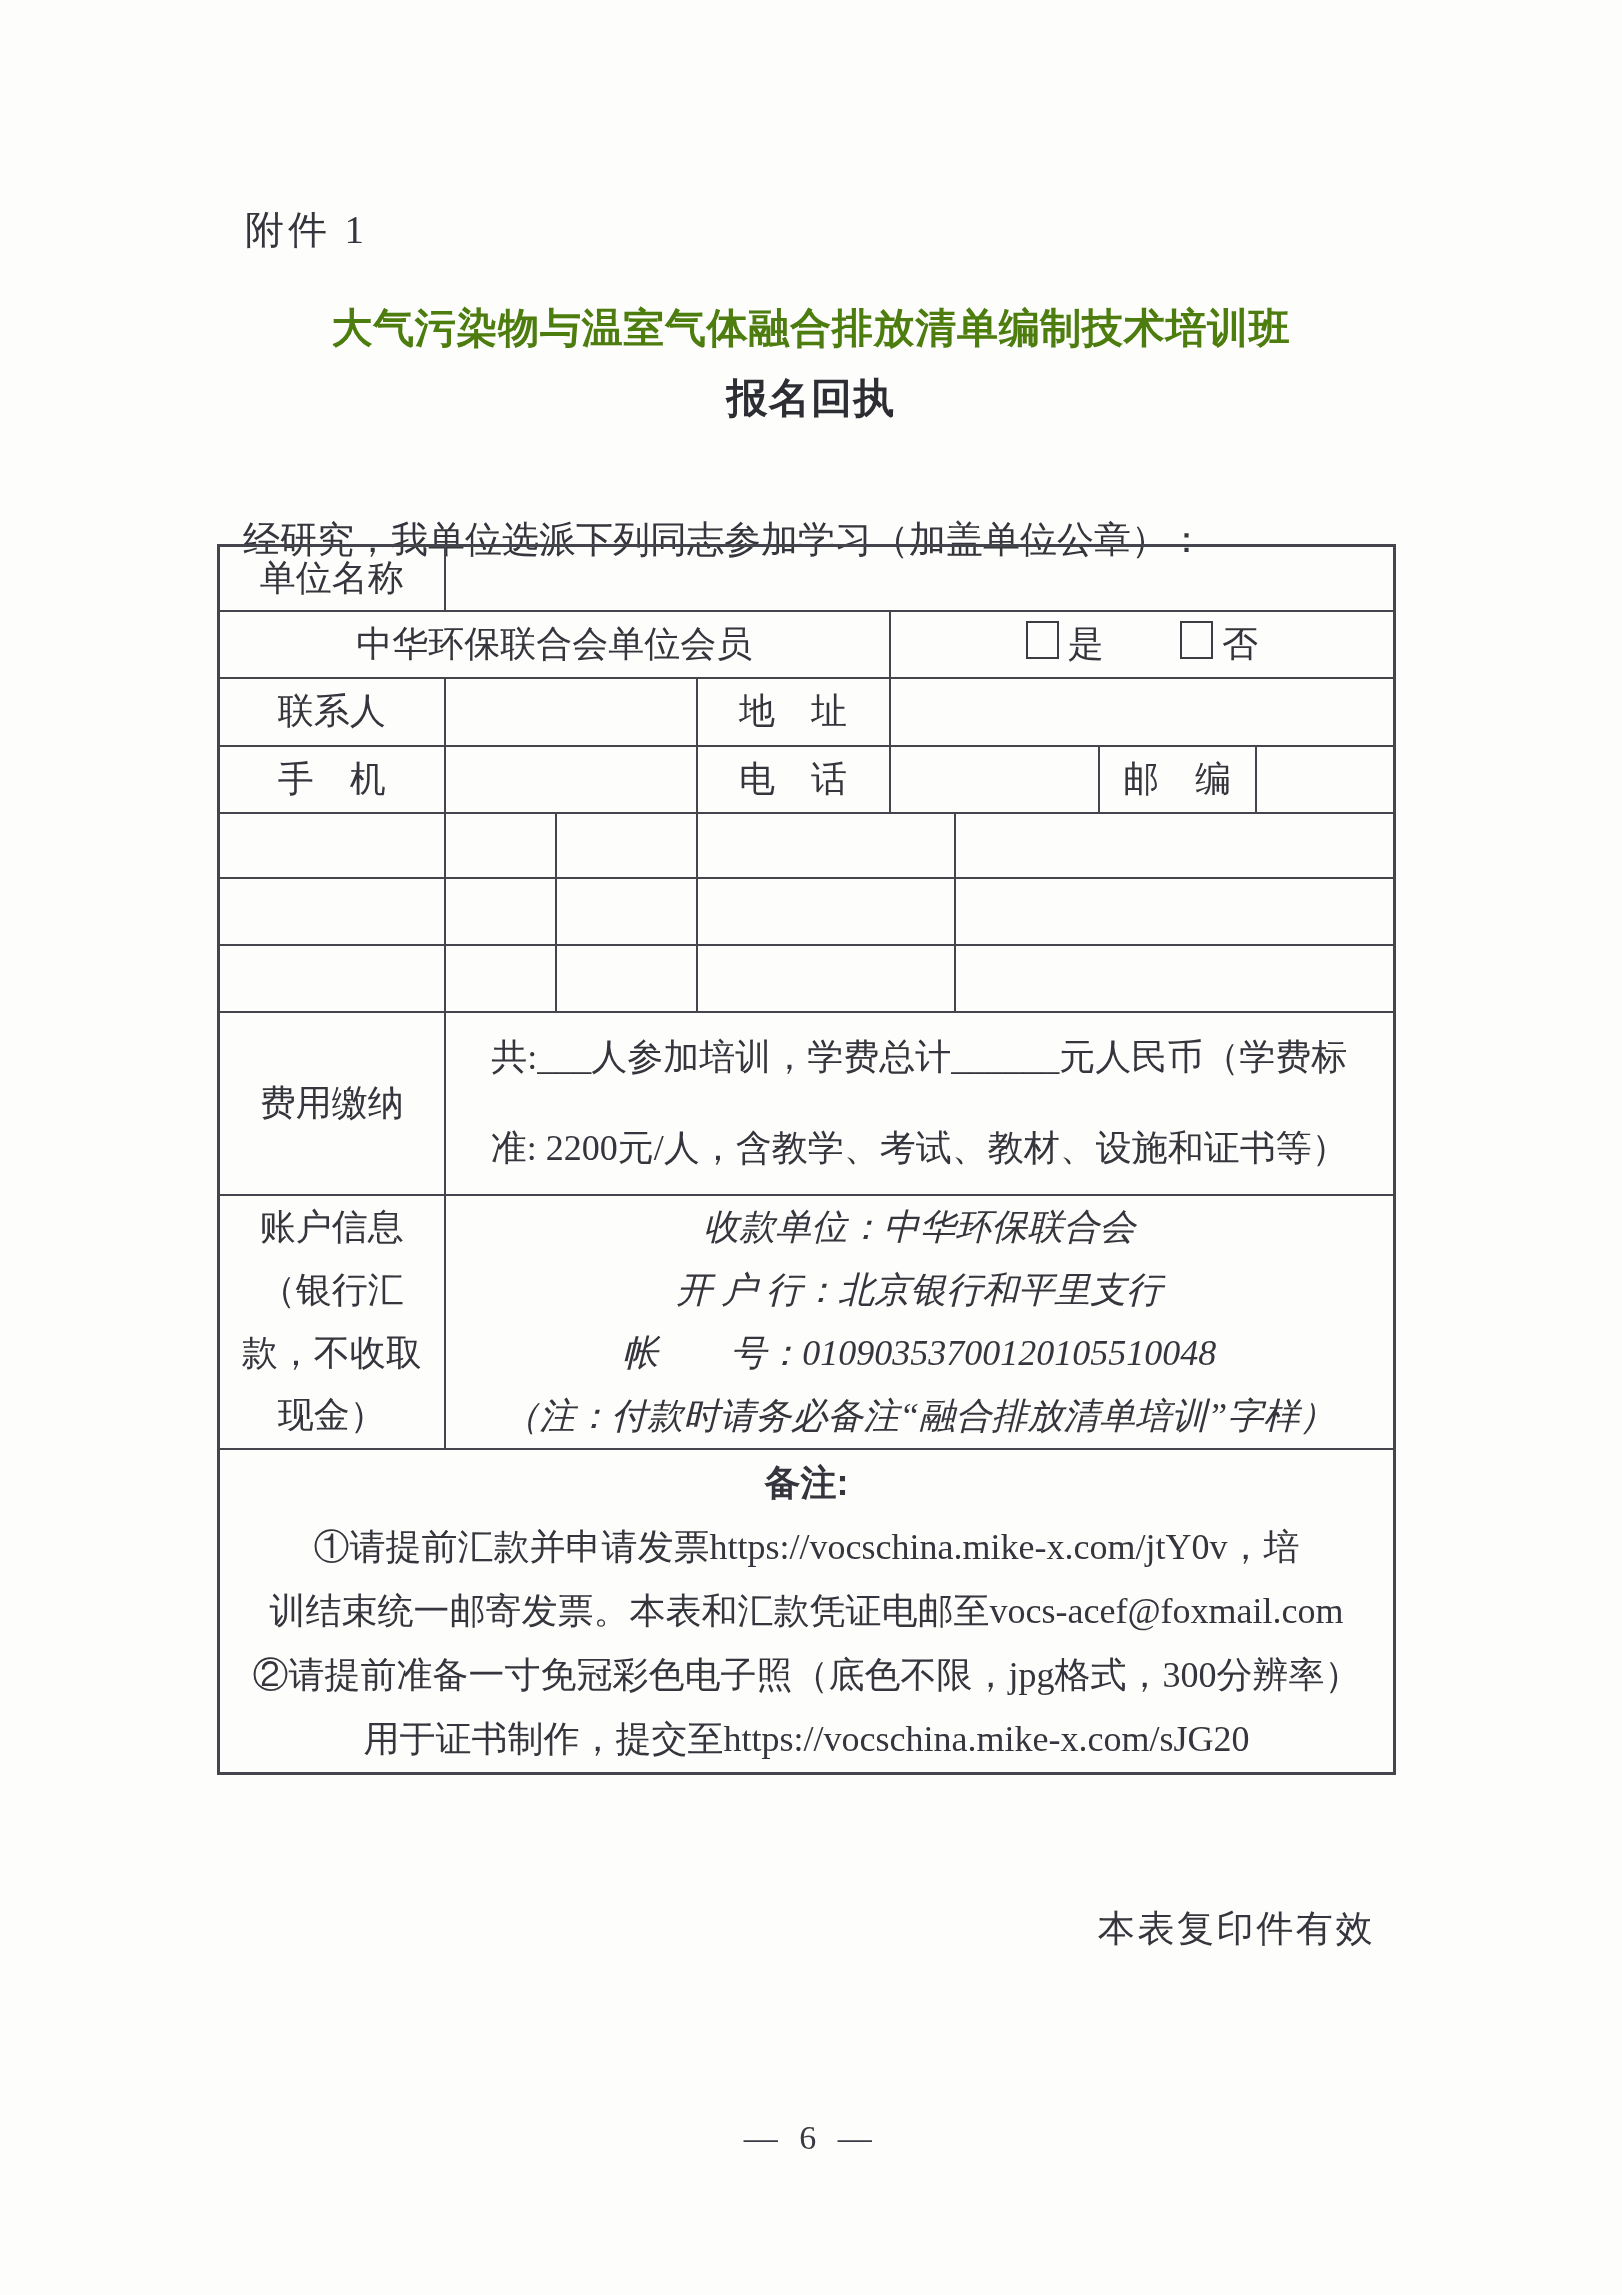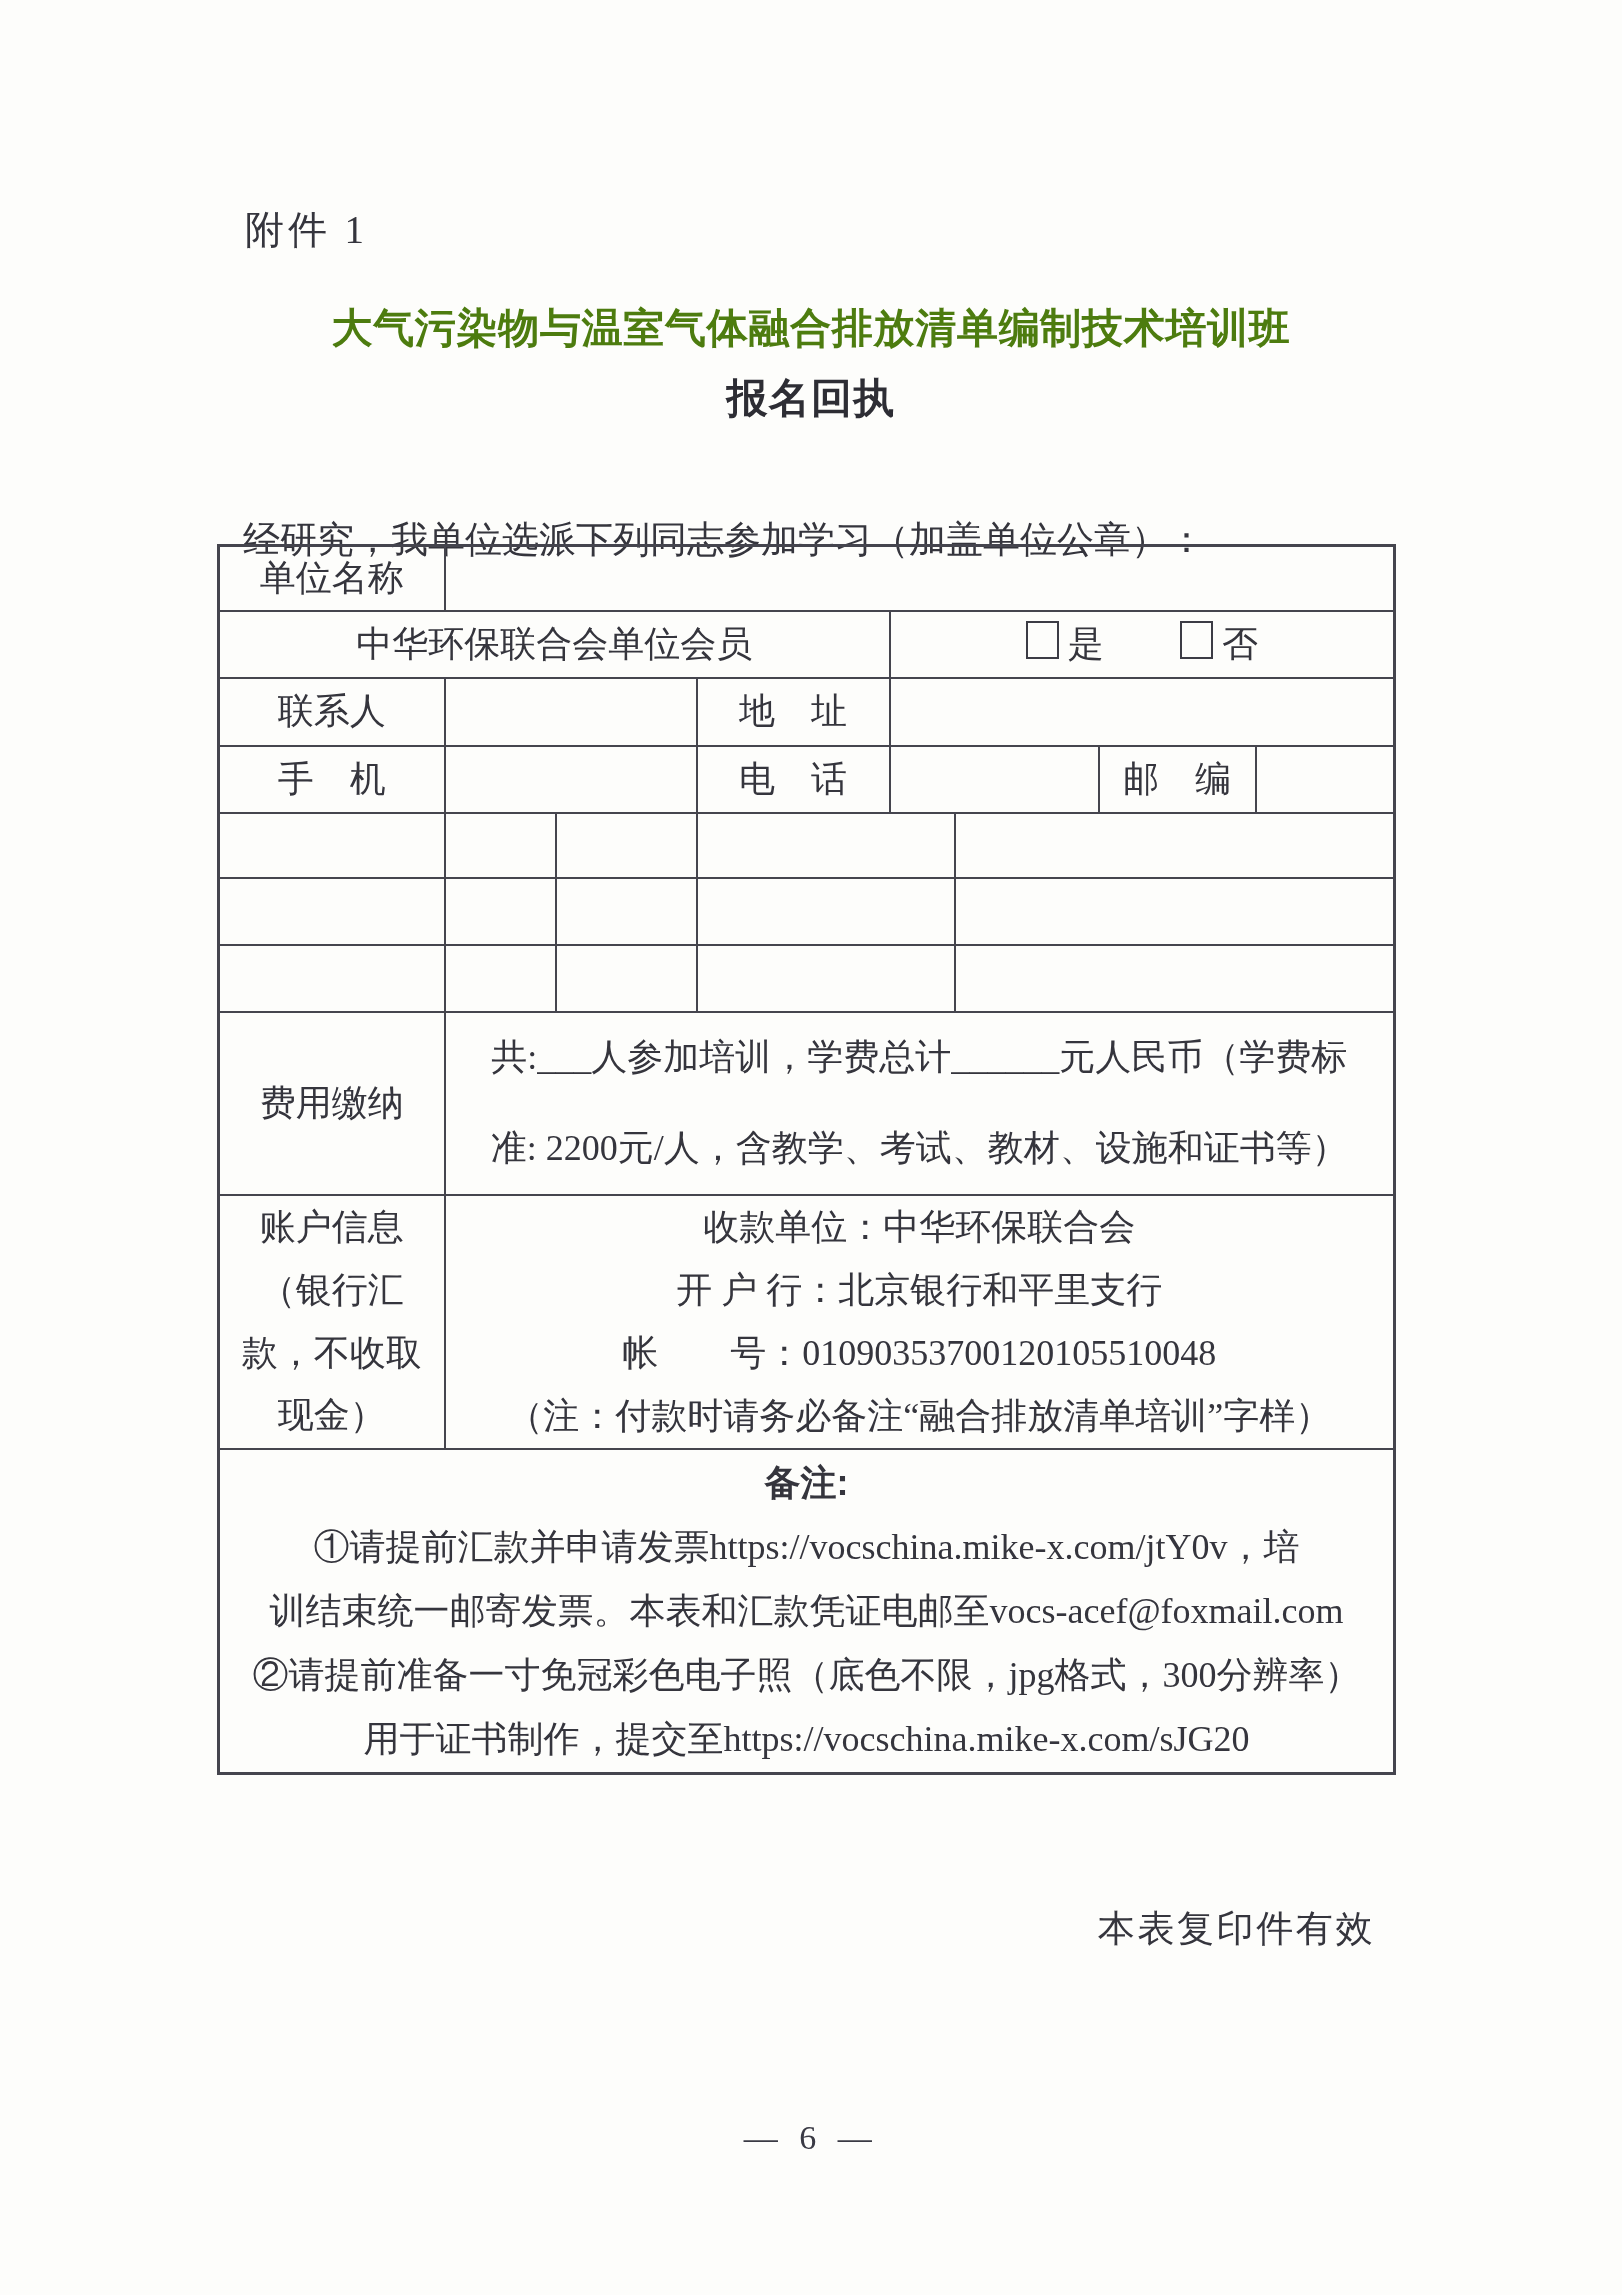--- a/index.html
+++ b/index.html
@@ -42,21 +42,21 @@
   table.form td {
     border:2px solid #45454e;
     text-align:center; vertical-align:middle;
     font-size:36px; padding:0;
     overflow:hidden;
   }
   .left-pad { text-align:left; padding:0 19.6px 0 26px; }
   .fee-cell div { line-height:1.15; }
   .fee-cell .gap { height:50px; }
   .acct-label div { line-height:1.74; }
-  .acct-cell div { line-height:1.75; }
+  .acct-cell div { line-height:1.75;font-style:italic; }
   .remarks-cell {
     text-align:left; vertical-align:top;
     padding:14.4px 22px 0 25px;
   }
   .remarks-cell div { line-height:1.78; }
   .remarks-title {
     font-family:"Liberation Sans","DejaVu Sans",sans-serif;
     font-weight:700;
   }
   .cb {

